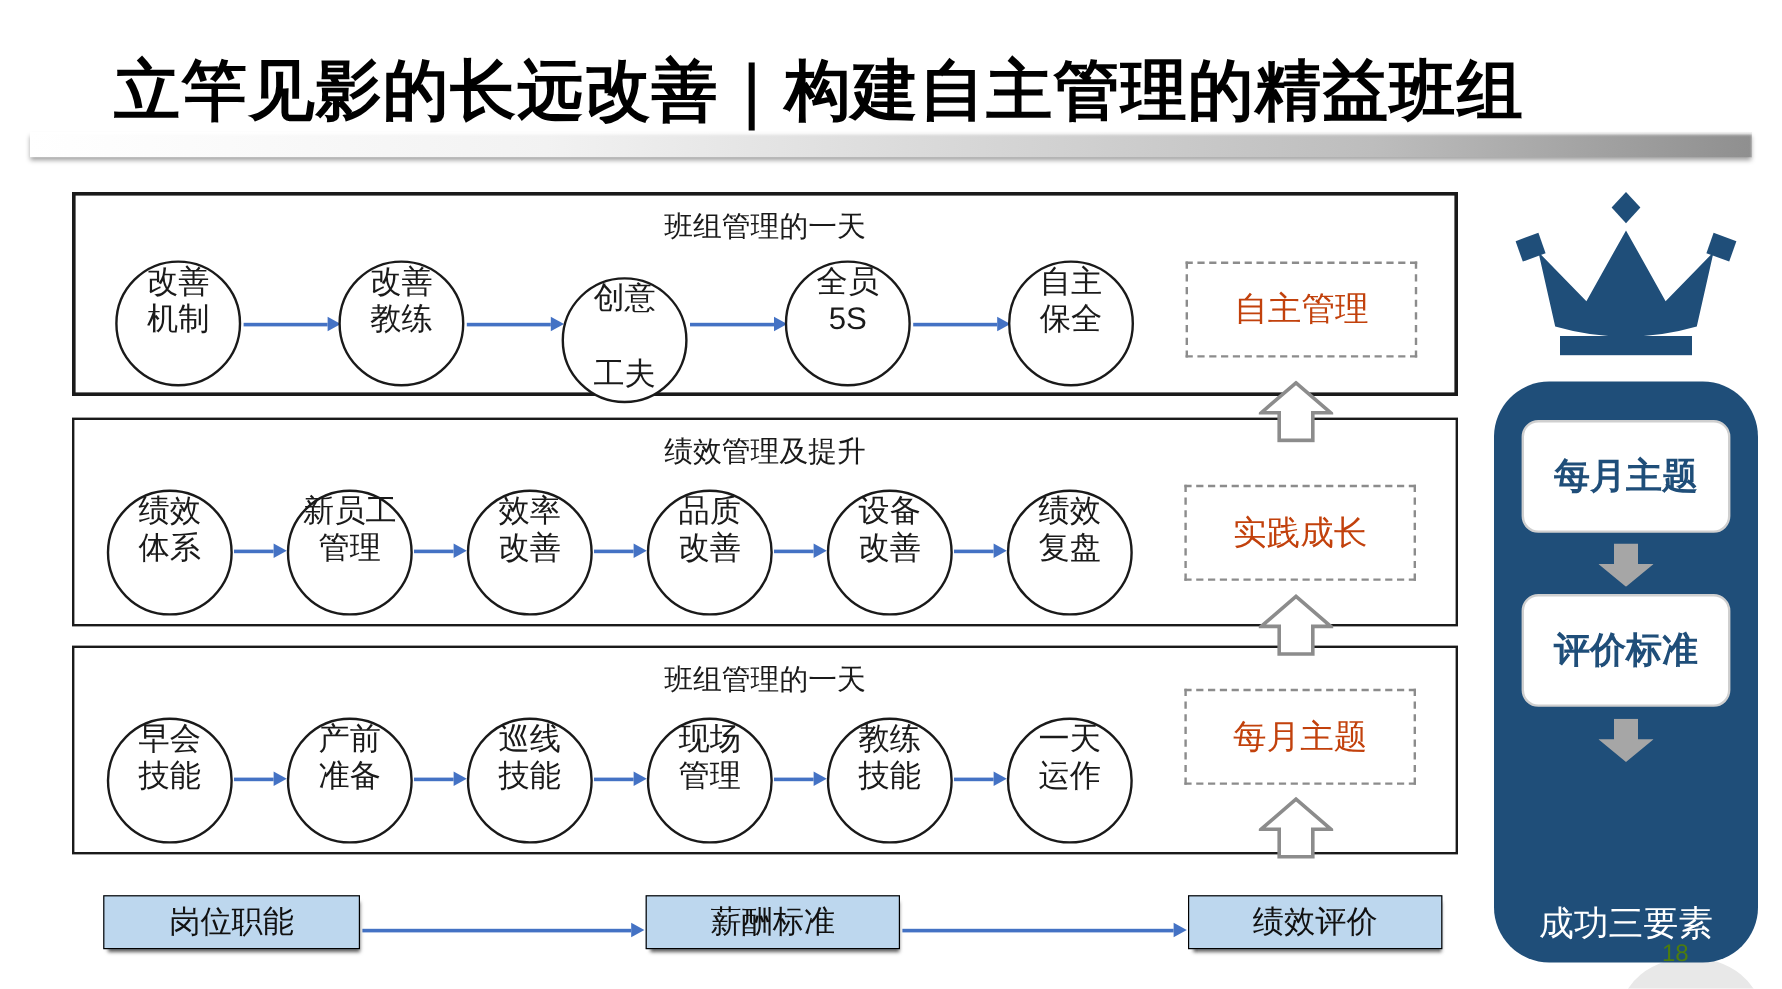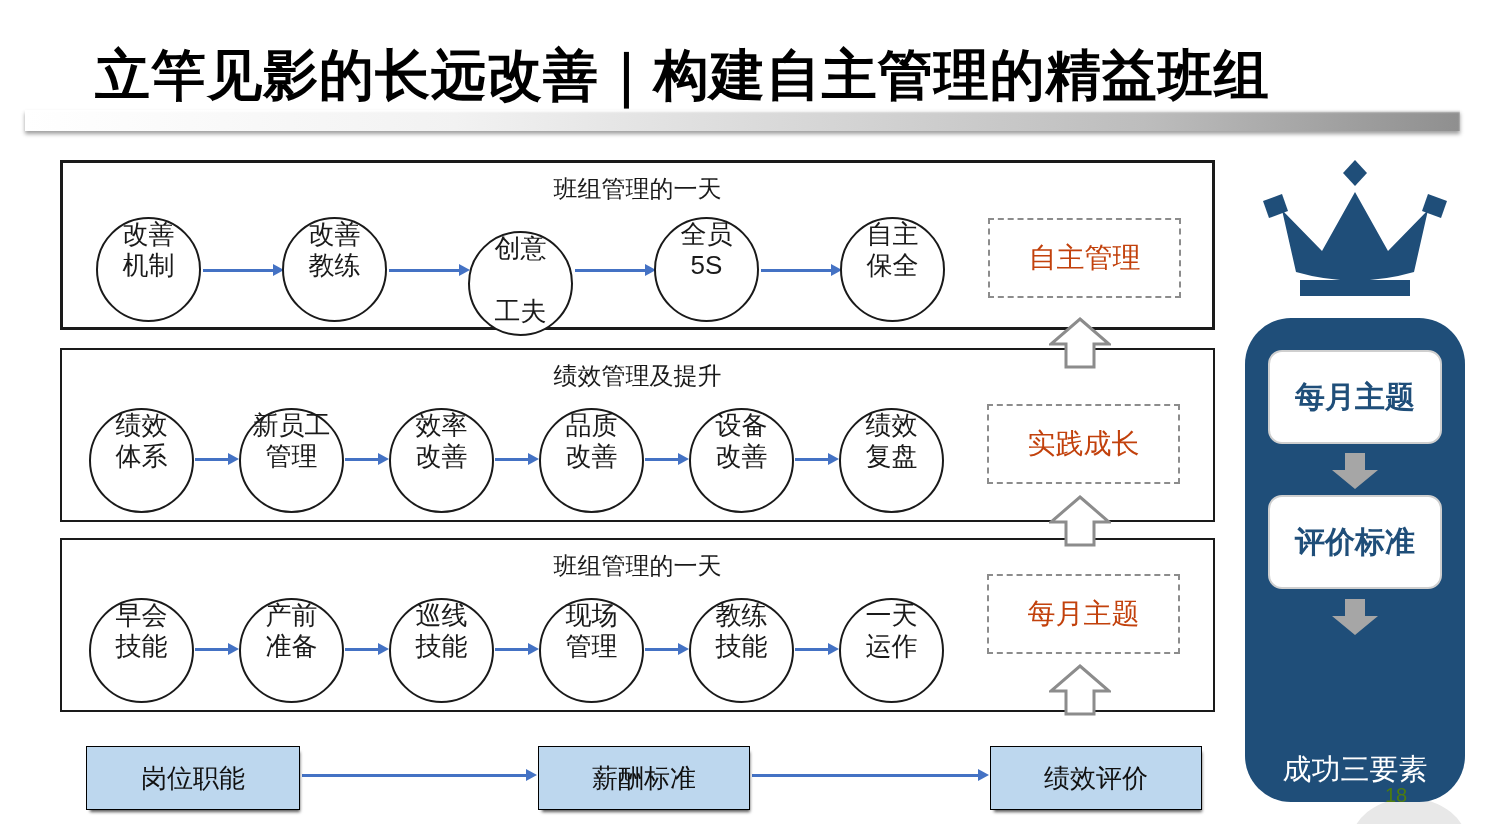--- a/index.html
+++ b/index.html
@@ -41,21 +41,21 @@
     border-left:11px solid #4472C4;border-top:6.5px solid transparent;border-bottom:6.5px solid transparent;
   }
   .dashed-badge{
     position:absolute;left:925px;width:193px;height:80px;box-sizing:border-box;
     border:2px dashed #8C8C8C;display:flex;align-items:center;justify-content:center;
     font-size:28px;color:#c2410c;background:#fff;
   }
   .up-arrow{position:absolute;z-index:3;}
   
   .fbox{
-    position:absolute;top:746px;height:64px;background:#BDD7EE;
+    position:absolute;top:746px;height:45px;background:#BDD7EE;
     border:1.5px solid #000;box-sizing:border-box;
     box-shadow:2px 4px 3px -2px rgba(0,0,0,.65);
     display:flex;align-items:center;justify-content:center;
     font-size:26px;color:#111;z-index:1;
   }
   .fbox-arrow{position:absolute;top:774px;z-index:0;}
   
   .gray-dot{
     position:absolute;left:1350px;top:798px;width:118px;height:96px;border-radius:50%;
     background:#E8E8E8;z-index:0;

